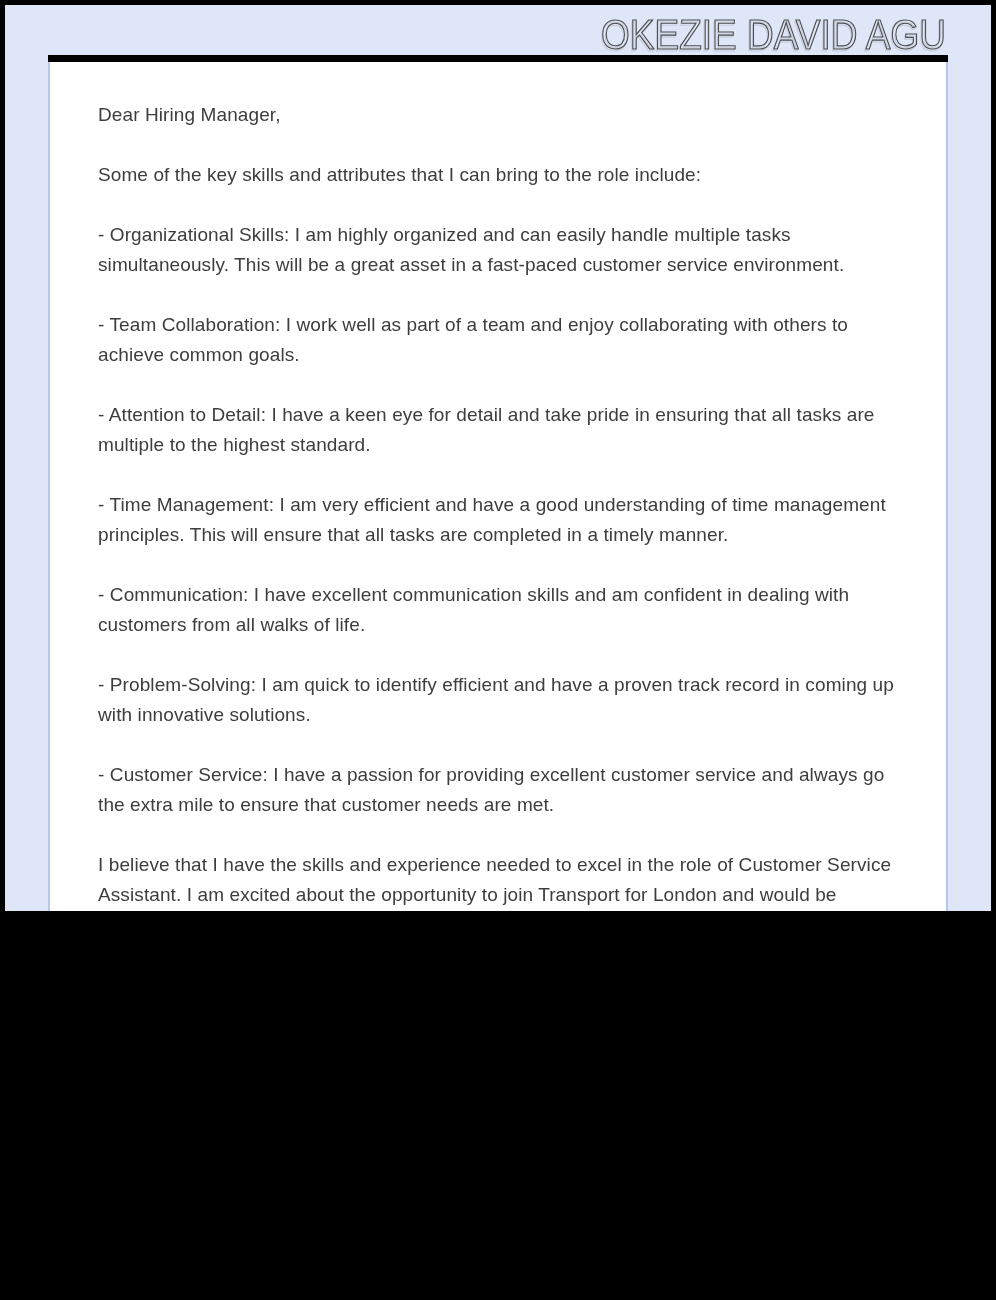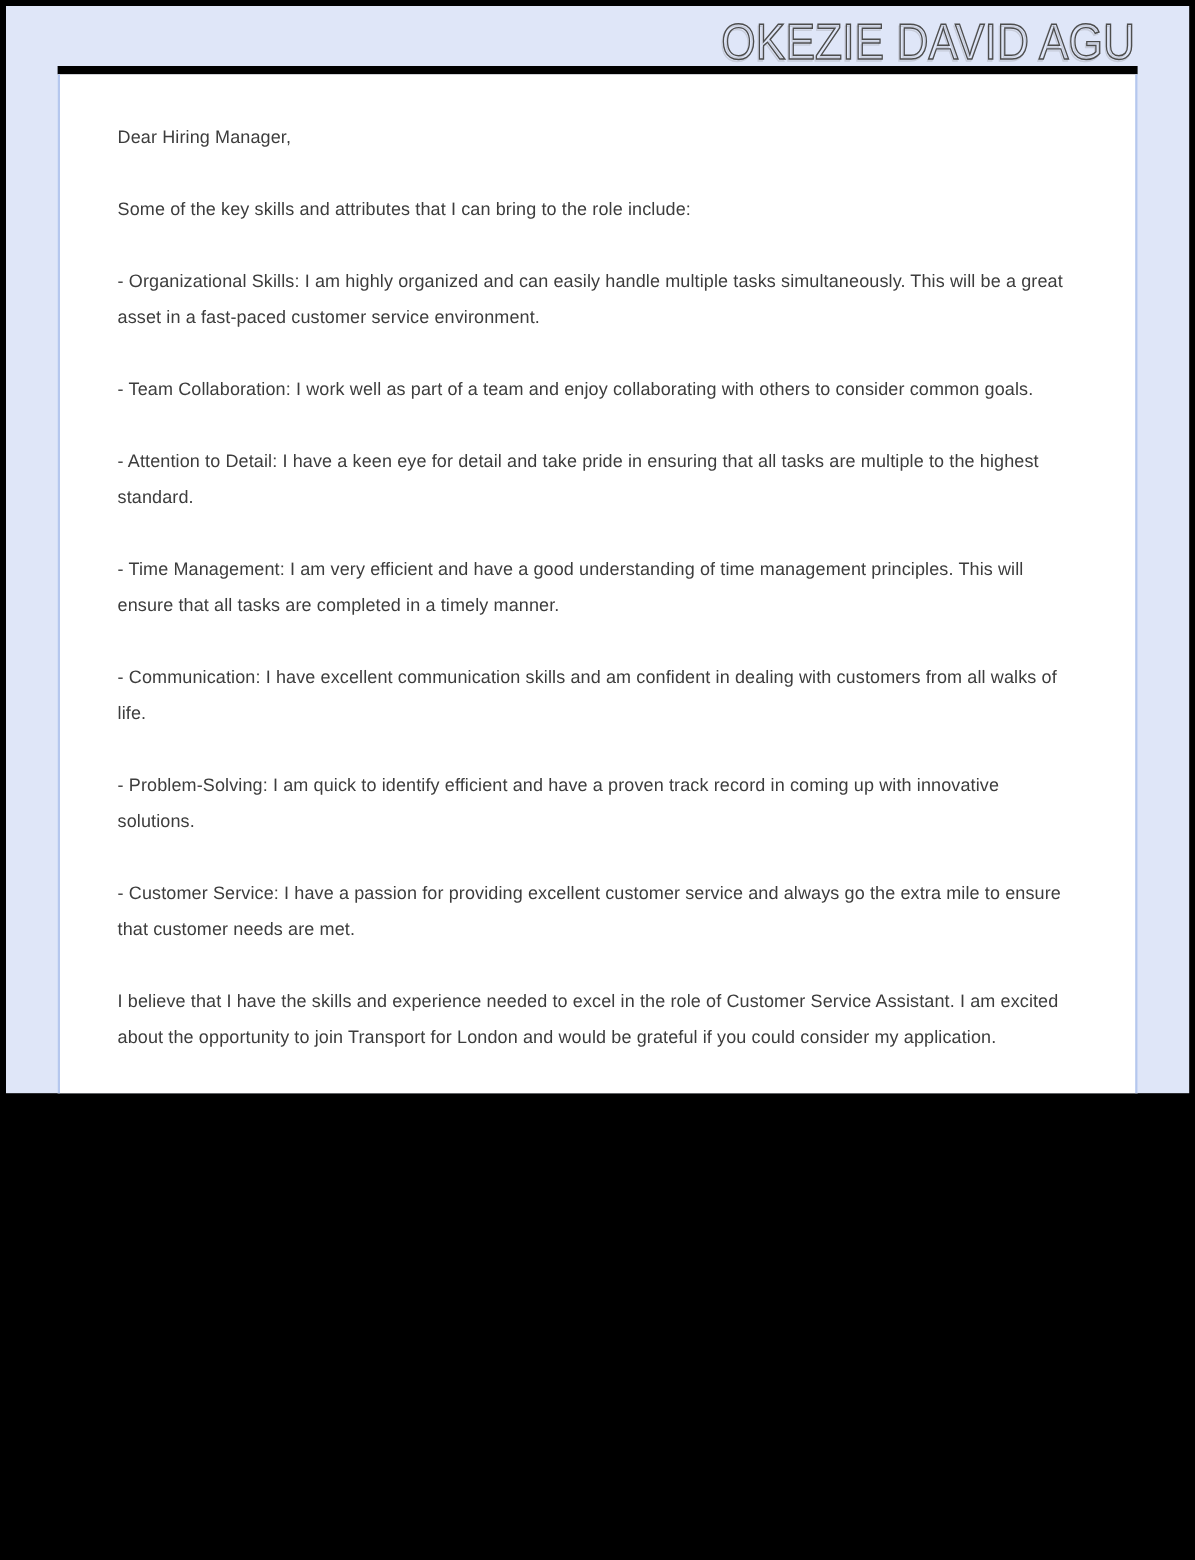--- a/index.html
+++ b/index.html
@@ -38,21 +38,21 @@
     width: 900px;
     height: 1197px;
     background: #ffffff;
     border: 2px solid #b5c7ee;
     border-top: 0;
     padding: 8px 48px 0 48px;
     overflow: hidden;
   }
   .doc p {
     margin: 30px 0;
-    font-size: 15px;
+    font-size: 19px;
     line-height: 30px;
     color: #3d3d3d;
     letter-spacing: 0.1px;
   }
   .doc p.signature-name {
     margin-bottom: 10px;
   }
   .doc p.letter-date {
     margin-top: 16px;
     color: #2196f3;
@@ -76,21 +76,21 @@
       <text x="552" y="43.5" font-size="42" fill="none" stroke="#c7ccda" stroke-width="1.2" textLength="345" lengthAdjust="spacingAndGlyphs">OKEZIE DAVID AGU</text>
       <text x="553" y="42" font-size="42" fill="none" stroke="#4d4d4d" stroke-width="1.2" textLength="345" lengthAdjust="spacingAndGlyphs">OKEZIE DAVID AGU</text>
     </svg>
 
     <div class="header-rule"></div>
 
     <div class="doc">
       <p>Dear Hiring Manager,</p>
       <p>Some of the key skills and attributes that I can bring to the role include:</p>
       <p>- Organizational Skills: I am highly organized and can easily handle multiple tasks simultaneously. This will be a great asset in a fast-paced customer service environment.</p>
-      <p>- Team Collaboration: I work well as part of a team and enjoy collaborating with others to consider common goals.</p>
+      <p>- Team Collaboration: I work well as part of a team and enjoy collaborating with others to achieve common goals.</p>
       <p>- Attention to Detail: I have a keen eye for detail and take pride in ensuring that all tasks are multiple to the highest standard.</p>
       <p>- Time Management: I am very efficient and have a good understanding of time management principles. This will ensure that all tasks are completed in a timely manner.</p>
       <p>- Communication: I have excellent communication skills and am confident in dealing with customers from all walks of life.</p>
       <p>- Problem-Solving: I am quick to identify efficient and have a proven track record in coming up with innovative solutions.</p>
       <p>- Customer Service: I have a passion for providing excellent customer service and always go the extra mile to ensure that customer needs are met.</p>
       <p>I believe that I have the skills and experience needed to excel in the role of Customer Service Assistant. I am excited about the opportunity to join Transport for London and would be grateful if you could consider my application.</p>
       <p>Assistant,</p>
       <p class="signature-name">Okezie David Agu</p>
       <p class="letter-date">12-14-2023</p>
       <span class="watermark">Lazyapply.com</span>

